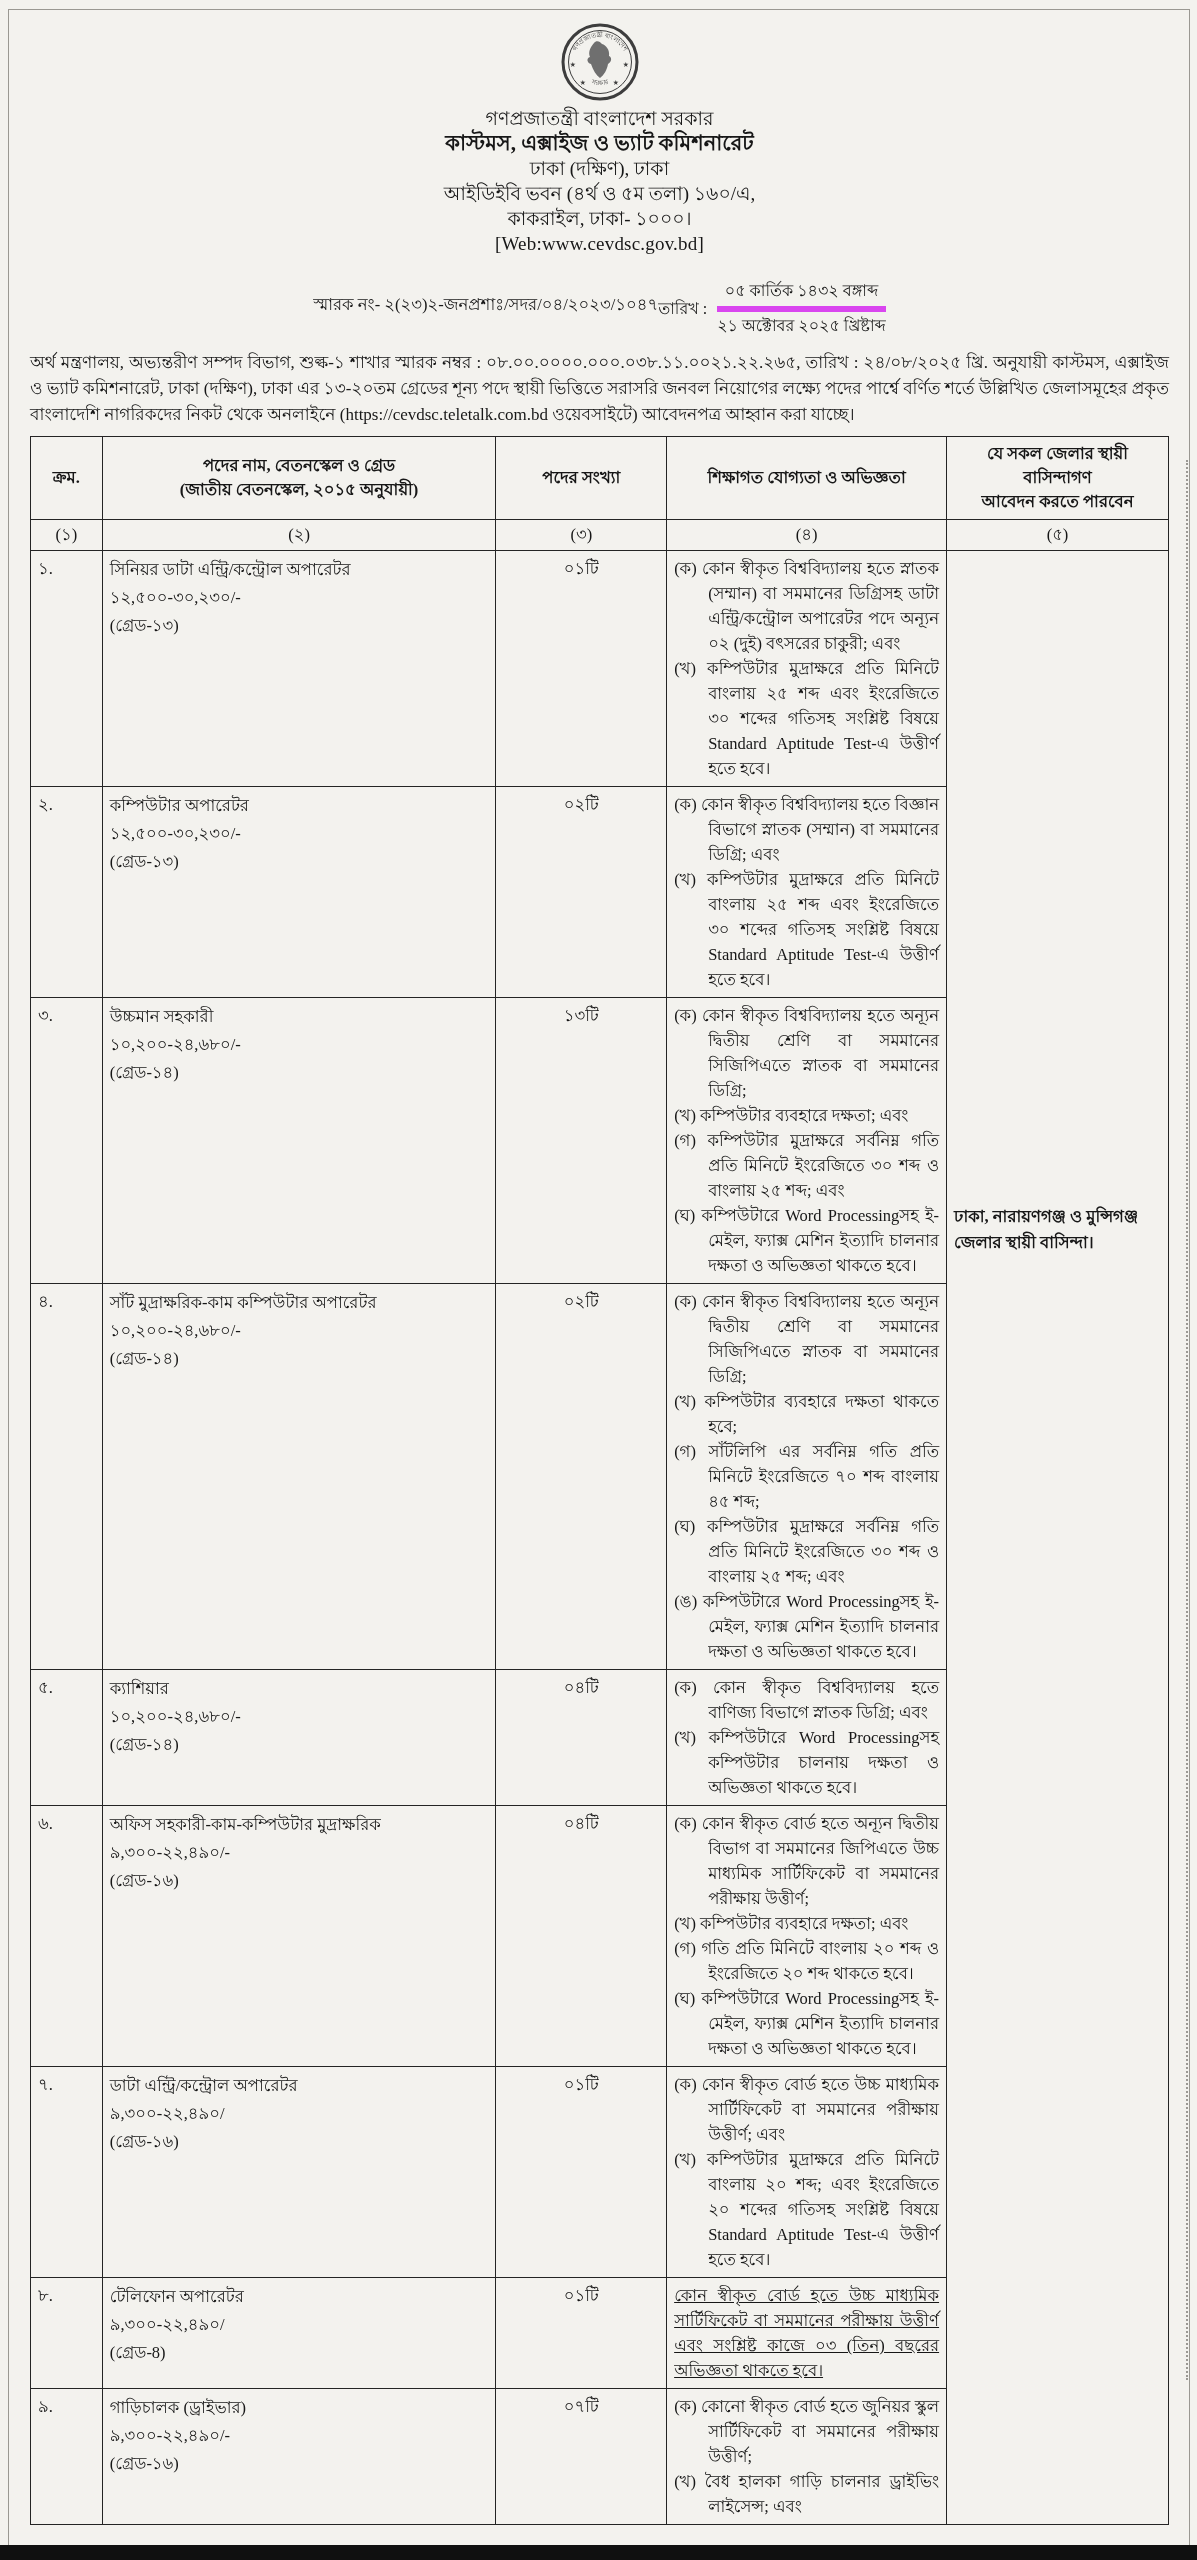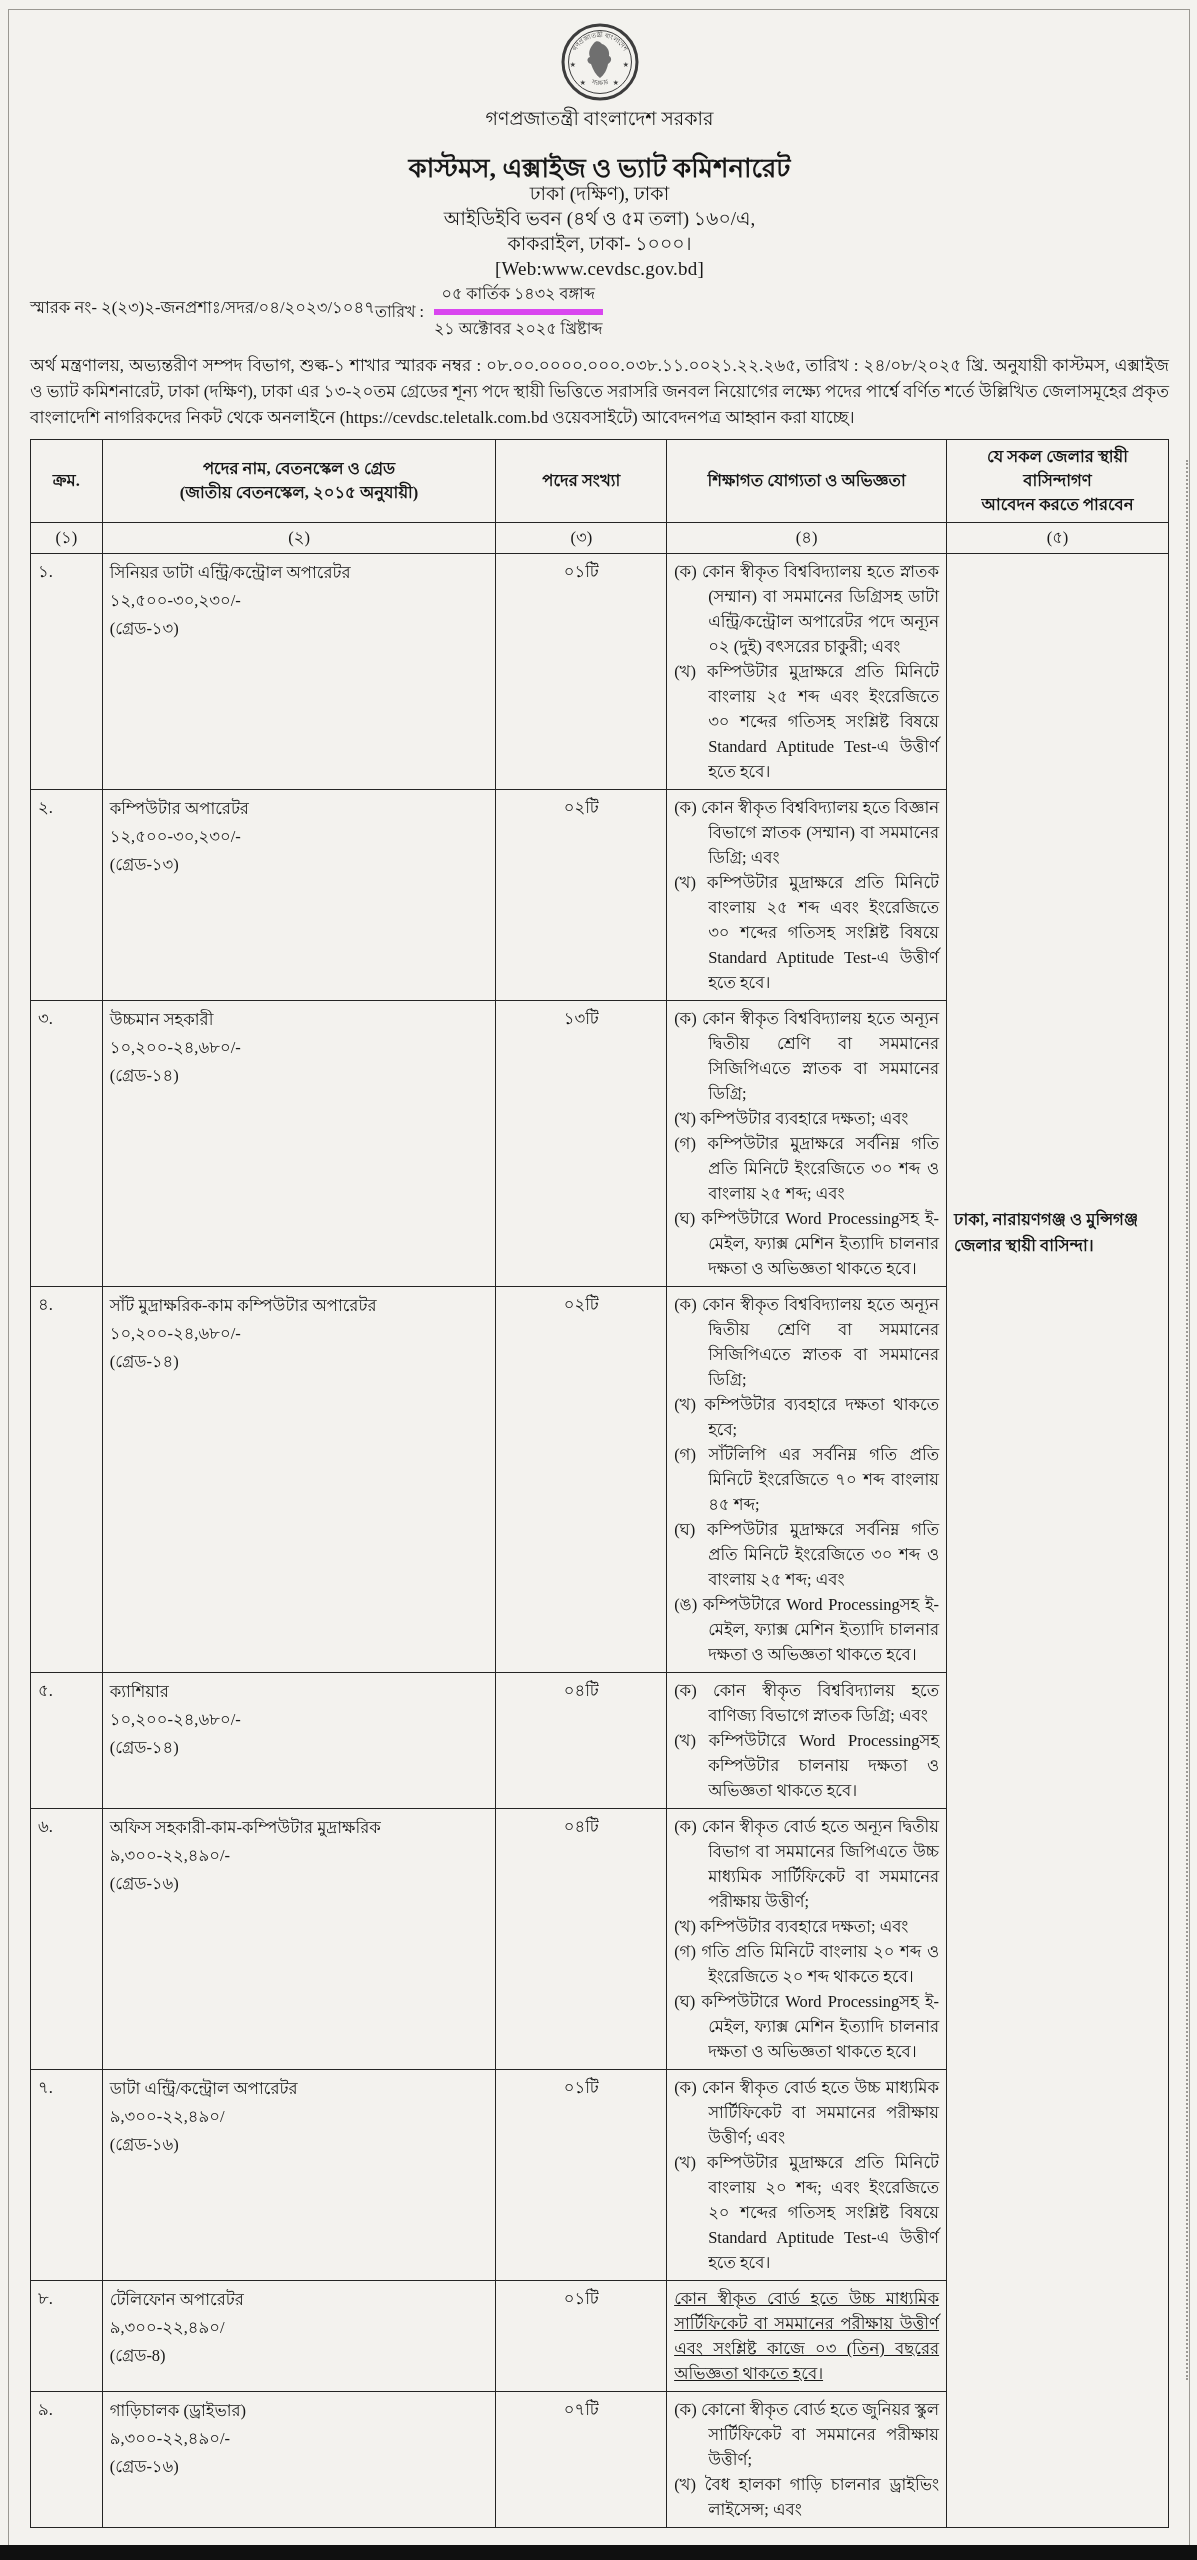--- a/index.html
+++ b/index.html
@@ -12,25 +12,25 @@
   .frame {
     position:absolute; top:9px; left:8px; right:7px; bottom:14px;
     border:1px solid #9a9892; pointer-events:none;
   }
   .inner { position:relative; padding:20px 28px 0 30px; }
 
   
   .hdr { text-align:center; }
   .seal { display:block; margin:2px auto 4px auto; }
   .hline { font-size:19px; line-height:25px; }
-  .hline.org { font-weight:bold; font-size:26px;margin-top:25px; }
+  .hline.org { font-weight:bold; font-size:21px; }
   .hline.mono { font-size:19px; letter-spacing:.2px; }
 
   
-  .memo-row { display:flex; justify-content:flex-start; align-items:flex-start; }
+  .memo-row { display:flex; justify-content:center; align-items:flex-start; margin-top:22px; }
   .memo-no { font-size:16.5px; padding-top:14px; }
   .date-wrap { display:flex; align-items:center; gap:10px; font-size:16px; }
   .date-stack { text-align:center; }
   .date-top { border-bottom:6px solid #d946ef; padding:0 4px 1px 4px; }
   .date-bot { padding-top:1px; }
 
   .doc-title { text-align:center; margin-top:-14px; }
   .doc-title span {
     display:inline-block; font-size:31px; font-weight:bold;
     border-bottom:2px solid #161616; padding:0 6px 2px 6px; line-height:36px;

